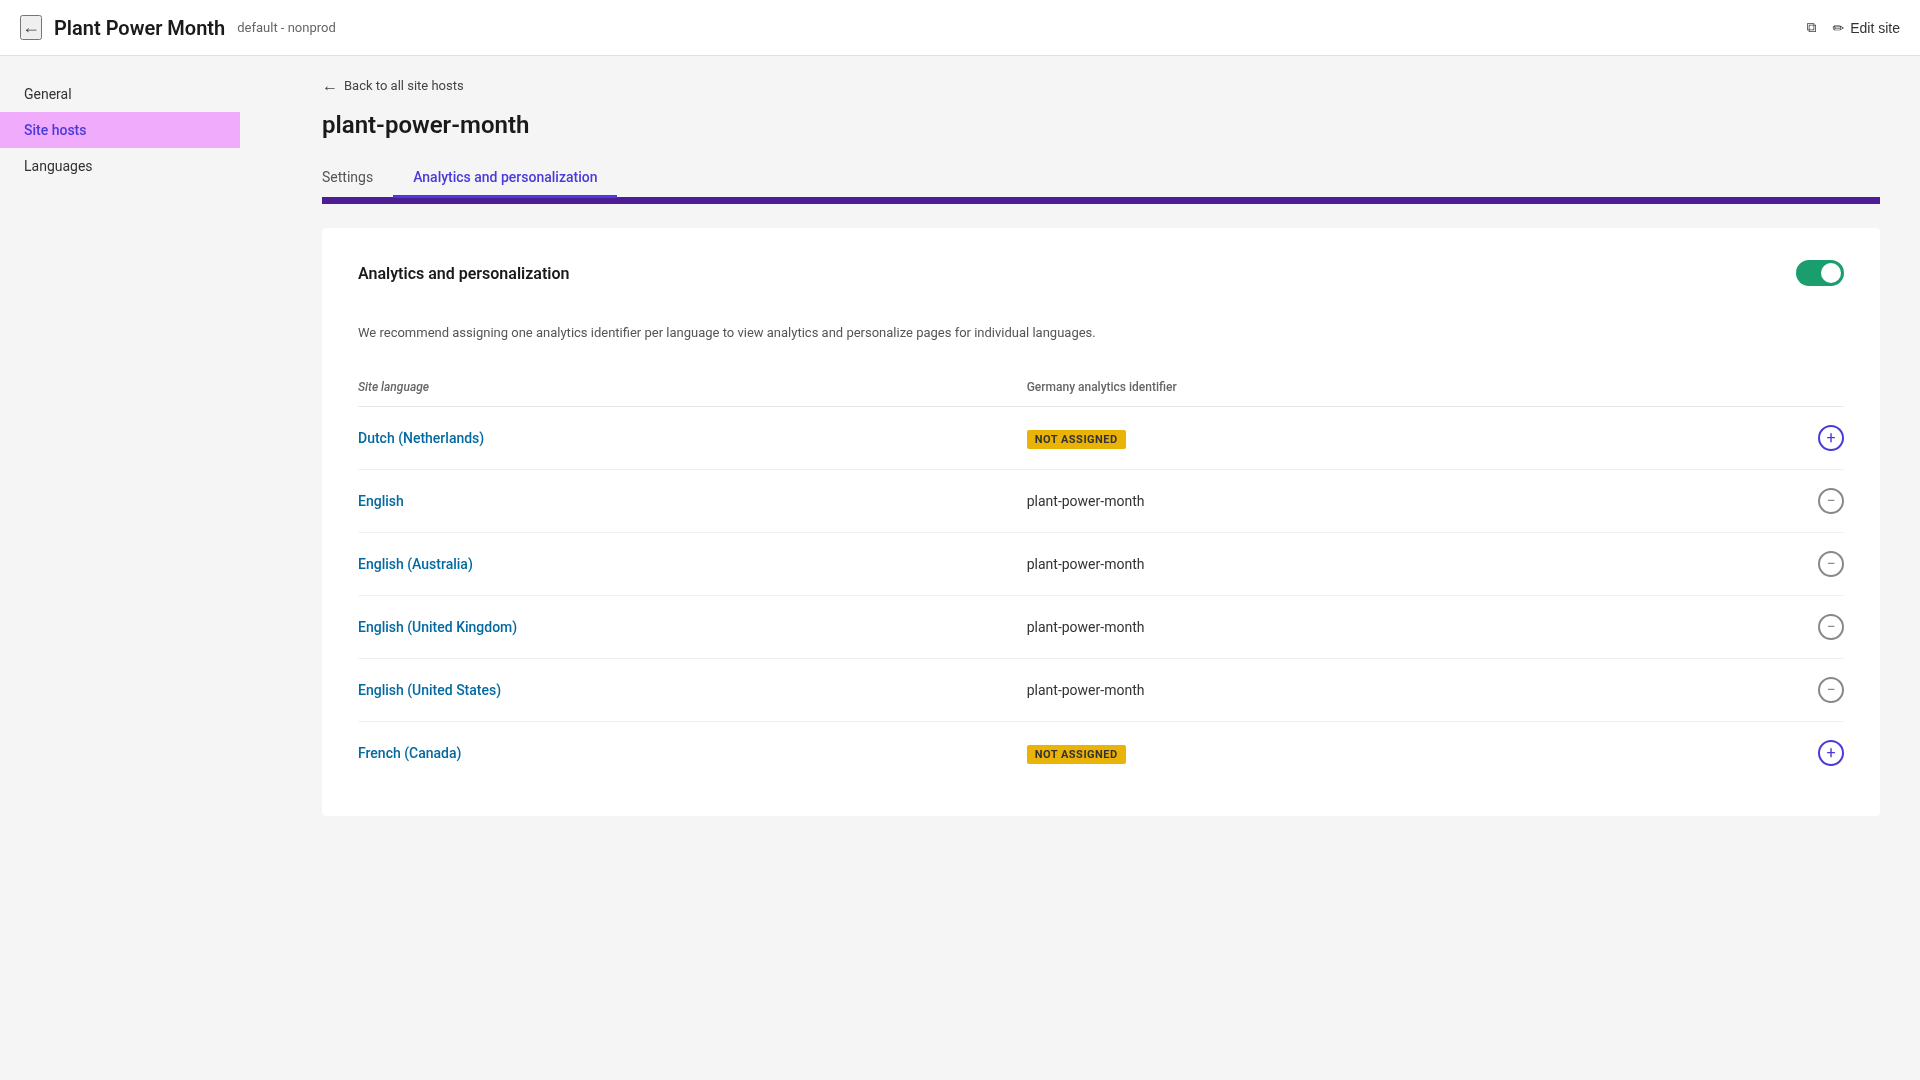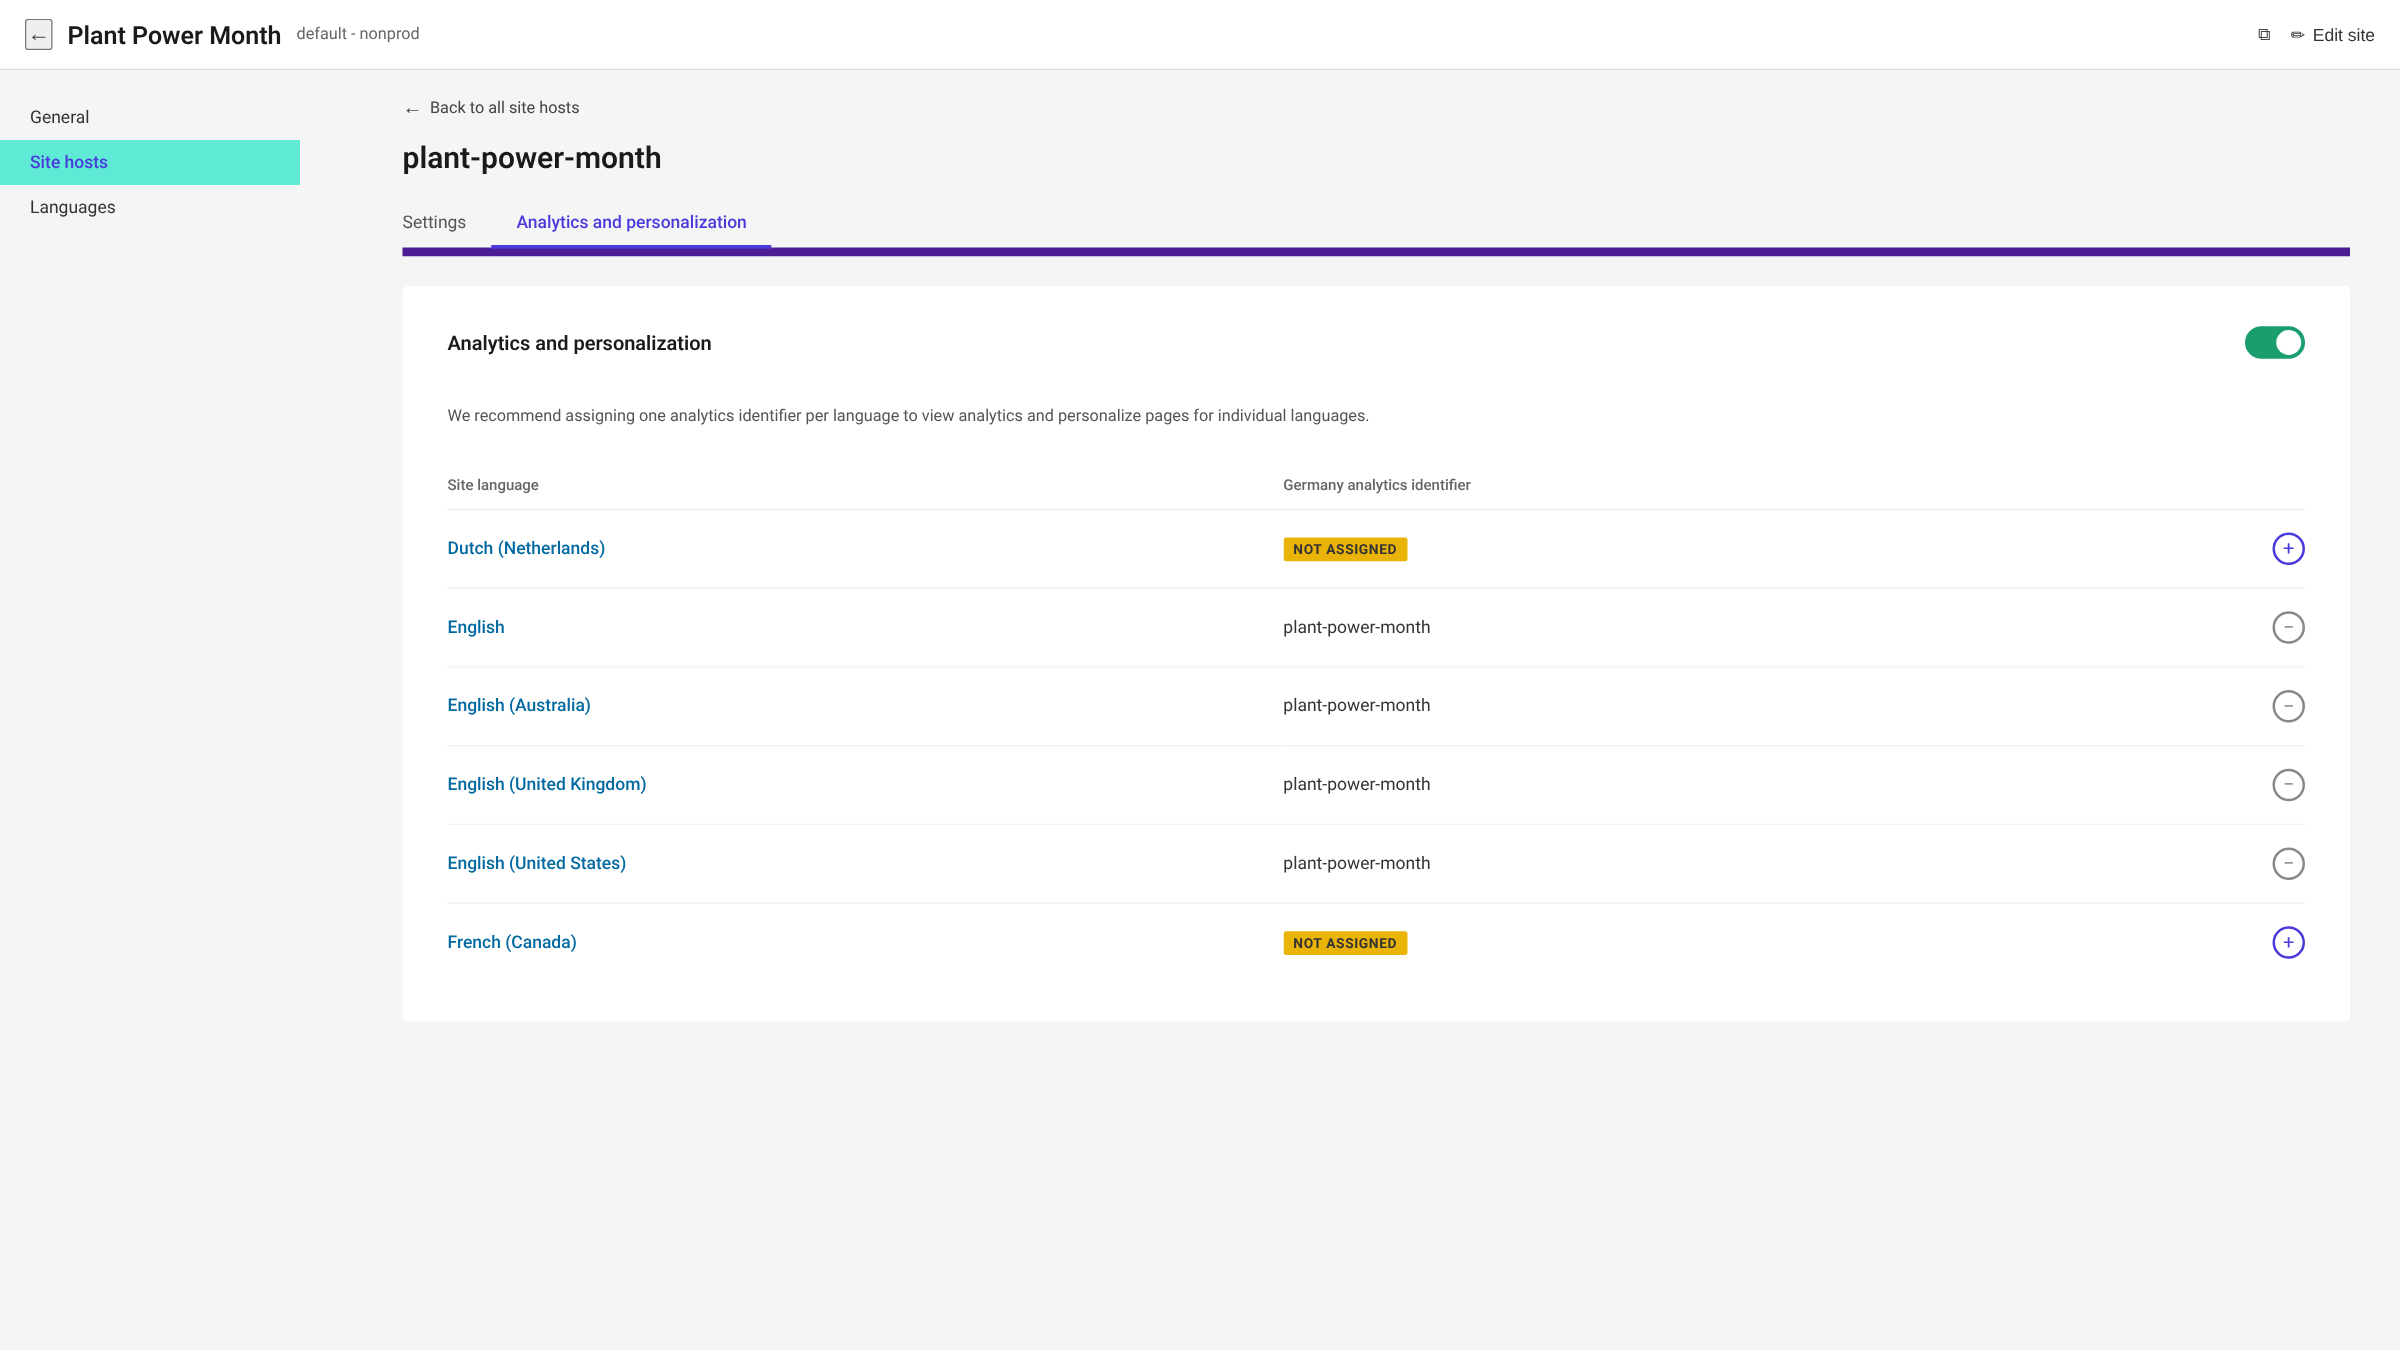--- a/index.html
+++ b/index.html
@@ -79,21 +79,21 @@
       flex-shrink: 0;
     }
     .sidebar-item {
       padding: 10px 24px;
       cursor: pointer;
       font-size: 14px;
       color: #333;
       border-radius: 0;
     }
     .sidebar-item.active {
-      background: #5eead4;
+      background: #f0abfc;
       color: #4a3adb;
       font-weight: 500;
     }
 
     
     .main {
       flex: 1;
       background: #f5f5f5;
       overflow-y: auto;
       padding: 0;
@@ -207,20 +207,21 @@
     .table th {
       text-align: left;
       font-size: 12px;
       color: #666;
       font-weight: 500;
       padding: 8px 0 12px 0;
       border-bottom: 1px solid #e8e8e8;
     }
     .table th:first-child {
       width: 45%;
+      font-style: italic;
     }
     .table td {
       padding: 18px 0;
       border-bottom: 1px solid #f0f0f0;
       vertical-align: middle;
     }
     .table tr:last-child td {
       border-bottom: none;
     }
     .lang-cell {

